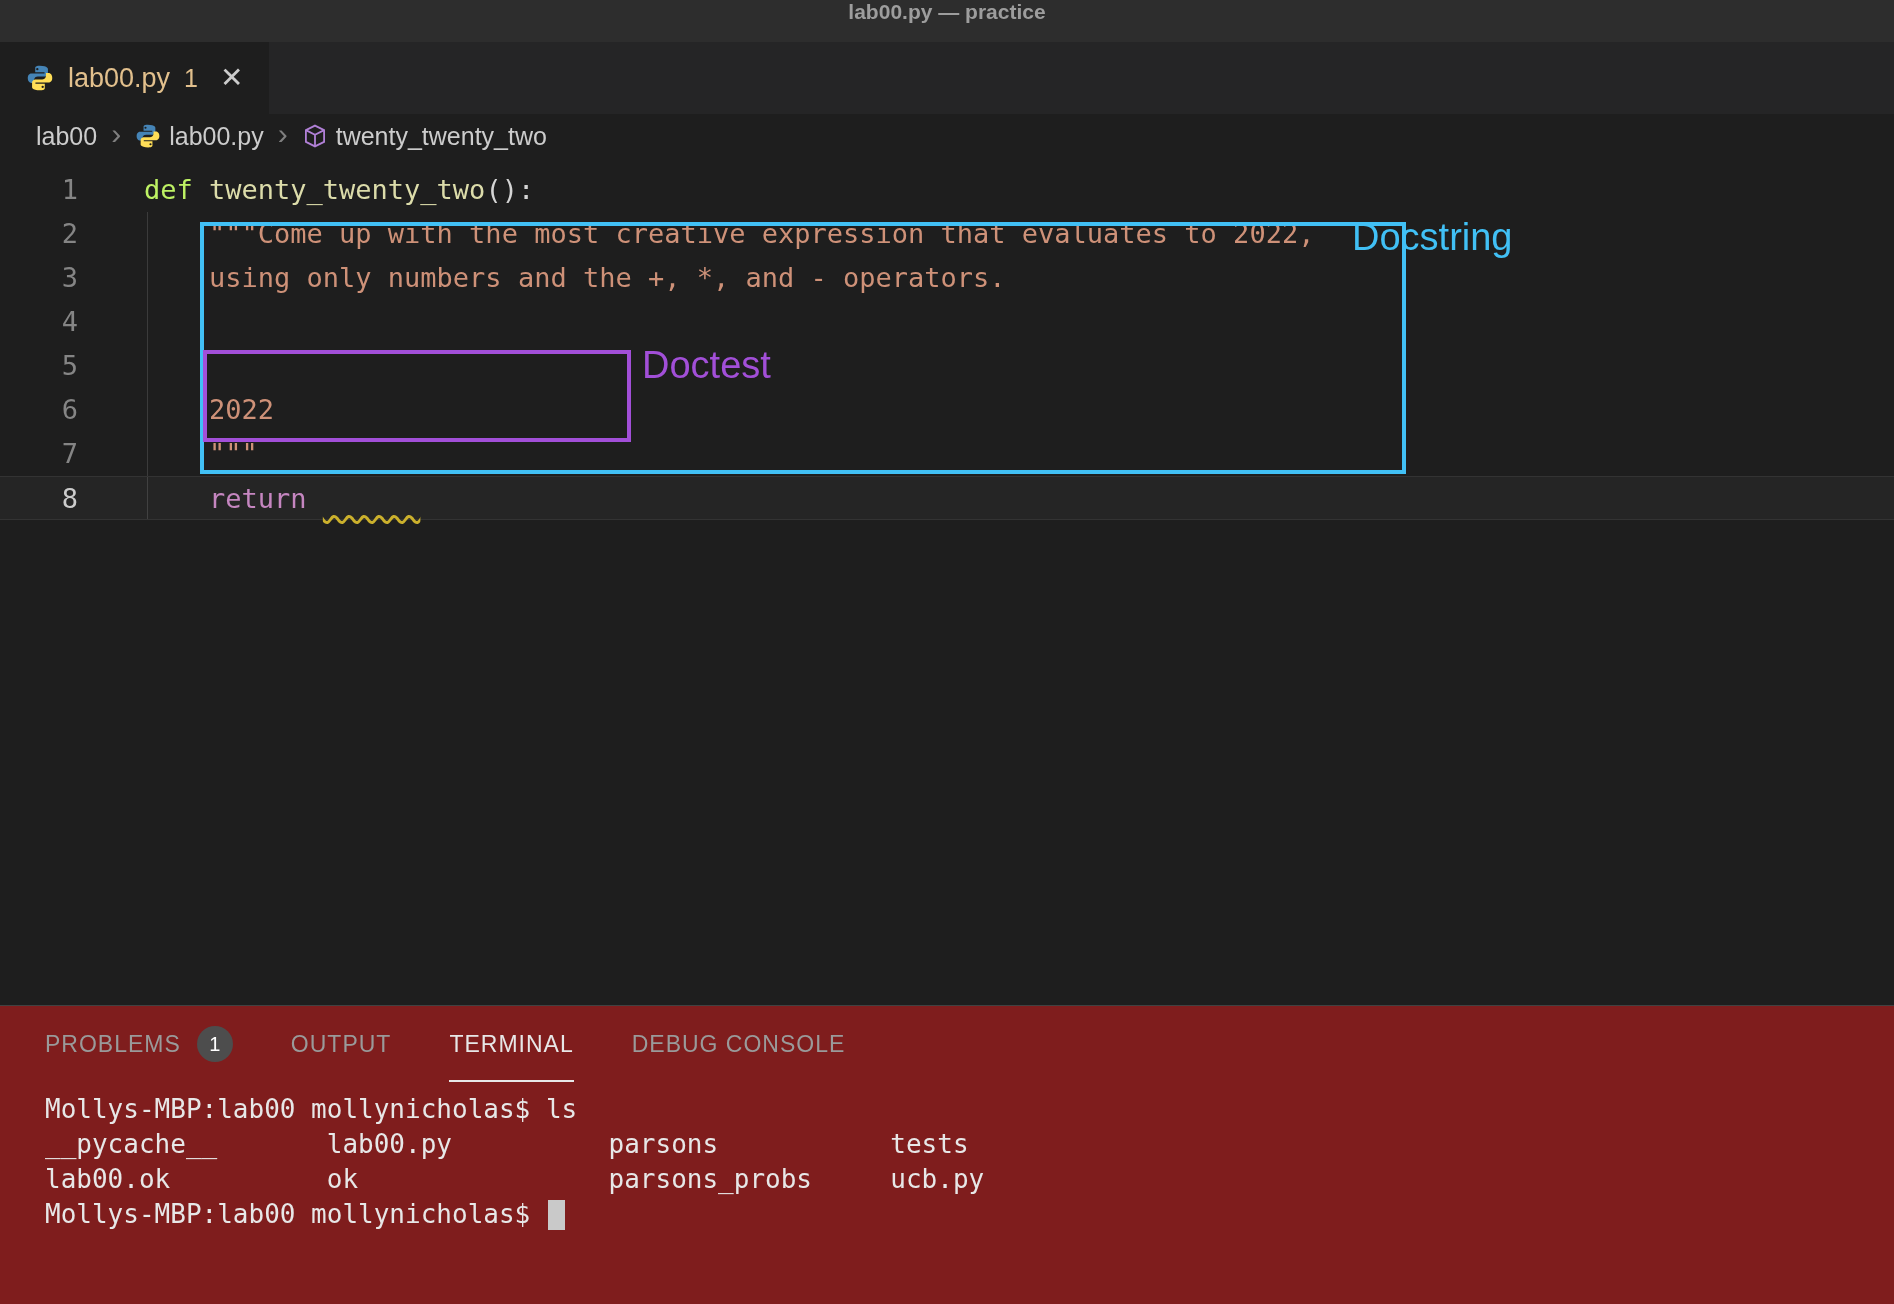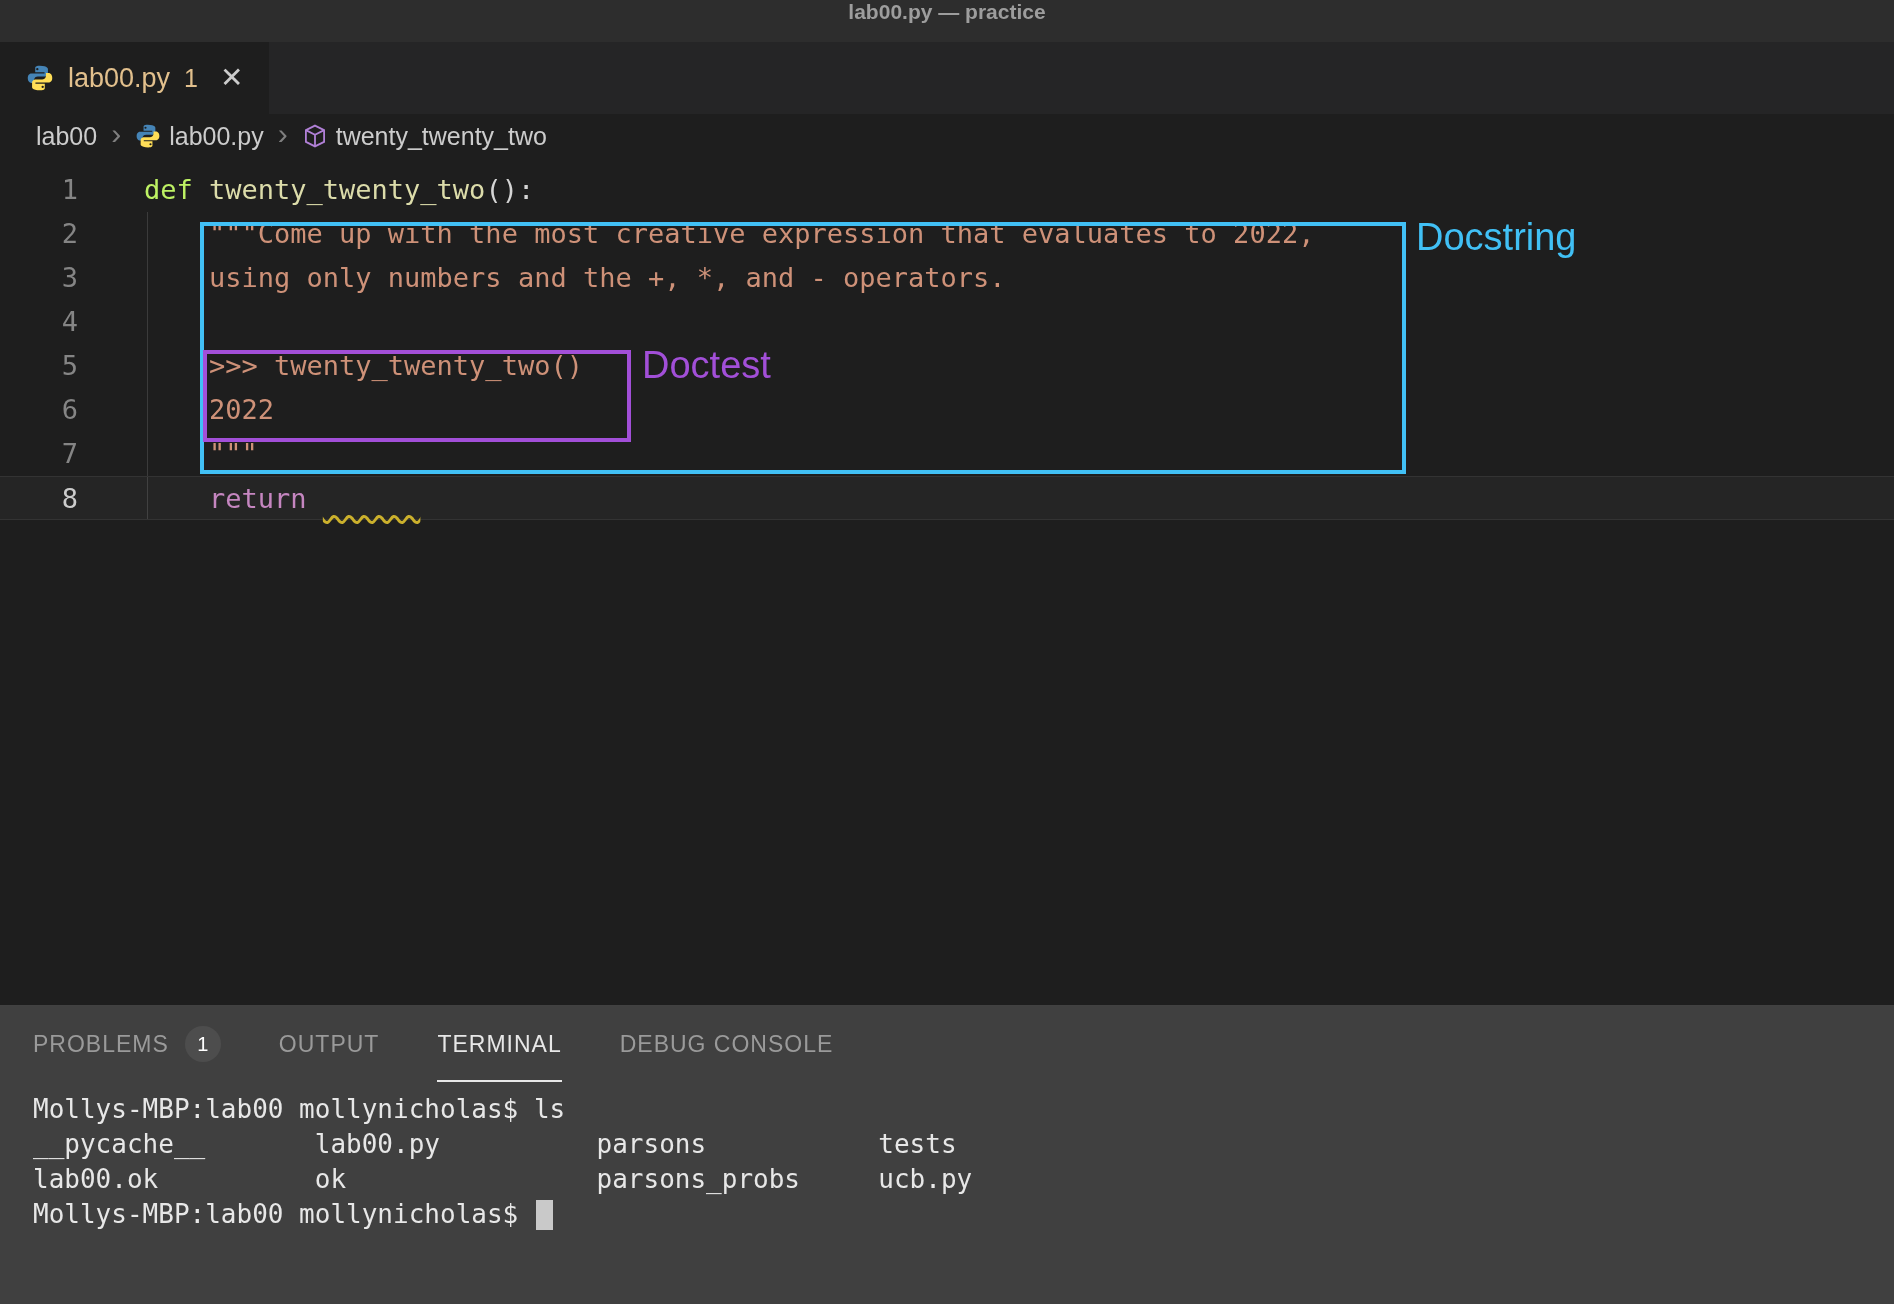--- a/index.html
+++ b/index.html
@@ -41,26 +41,26 @@
   .tok-ret { color:#c586c0; }
   .tok-err { text-decoration-line:underline; text-decoration-style:wavy;
              text-decoration-color:#cbb02c; text-decoration-thickness:2.5px; text-underline-offset:7px; }
   .indent-guide { position:absolute; left:147px; top:54px; width:1px; height:308px; background:#3b3b3b; }
 
   
   .anno-box { position:absolute; border:4px solid #45c1f2; pointer-events:none; }
   #docstring-box { left:200px; top:64px;  width:1206px; height:252px; }
   #doctest-box   { left:203px; top:192px; width:428px;  height:92px; }
   .anno-label { position:absolute; font-size:38px; font-family:"Liberation Sans", sans-serif; }
-  #docstring-label { left:1416px; top:58px; }
+  #docstring-label { left:1352px; top:58px; }
   #doctest-label   { left:642px;  top:186px; }
 
   
-  .panel { position:absolute; left:0; top:1005px; right:0; bottom:0; background:#404040;
-           border-top:1px solid #414141; }
+  .panel { position:absolute; left:0; top:1005px; right:0; bottom:0; background:#7f1d1d;
+           border-top:1px solid #414141;padding-left:12px; }
   .panel-tabs { display:flex; gap:58px; padding-left:33px; height:76px; align-items:center; }
   .panel-tab { display:flex; align-items:center; gap:16px; color:#9a9a9a; font-size:23px;
                letter-spacing:1px; height:100%; cursor:pointer; }
   .panel-tab.active { color:#e7e7e7; box-shadow:inset 0 -2px 0 #e7e7e7; }
   .panel-badge { width:36px; height:36px; border-radius:50%; background:#4d4d4d; color:#ffffff;
                  font-size:20px; letter-spacing:0; display:inline-flex; align-items:center; justify-content:center; }
 
   .terminal { padding:10px 0 0 33px; font-family:"DejaVu Sans Mono", monospace; font-size:26px; color:#e7e7e7; }
   .term-line { height:35px; line-height:35px; display:flex; align-items:center; }
   .term-text { white-space:pre; }
@@ -127,21 +127,21 @@
       <div class="code-line">
         <div class="gutter">3</div>
         <div class="code-text"><span class="tok-pl">    </span><span class="tok-str">using only numbers and the +, *, and - operators.</span></div>
       </div>
       <div class="code-line">
         <div class="gutter">4</div>
         <div class="code-text"></div>
       </div>
       <div class="code-line">
         <div class="gutter">5</div>
-        <div class="code-text"><span class="tok-pl">    </span><span class="tok-str">&gt;&gt;&gt; twenty_twenty_two()</span></div>
+        <div class="code-text"><span class="tok-pl">    </span></div>
       </div>
       <div class="code-line">
         <div class="gutter">6</div>
         <div class="code-text"><span class="tok-pl">    </span><span class="tok-str">2022</span></div>
       </div>
       <div class="code-line">
         <div class="gutter">7</div>
         <div class="code-text"><span class="tok-pl">    </span><span class="tok-str">"""</span></div>
       </div>
       <div class="code-line active">

